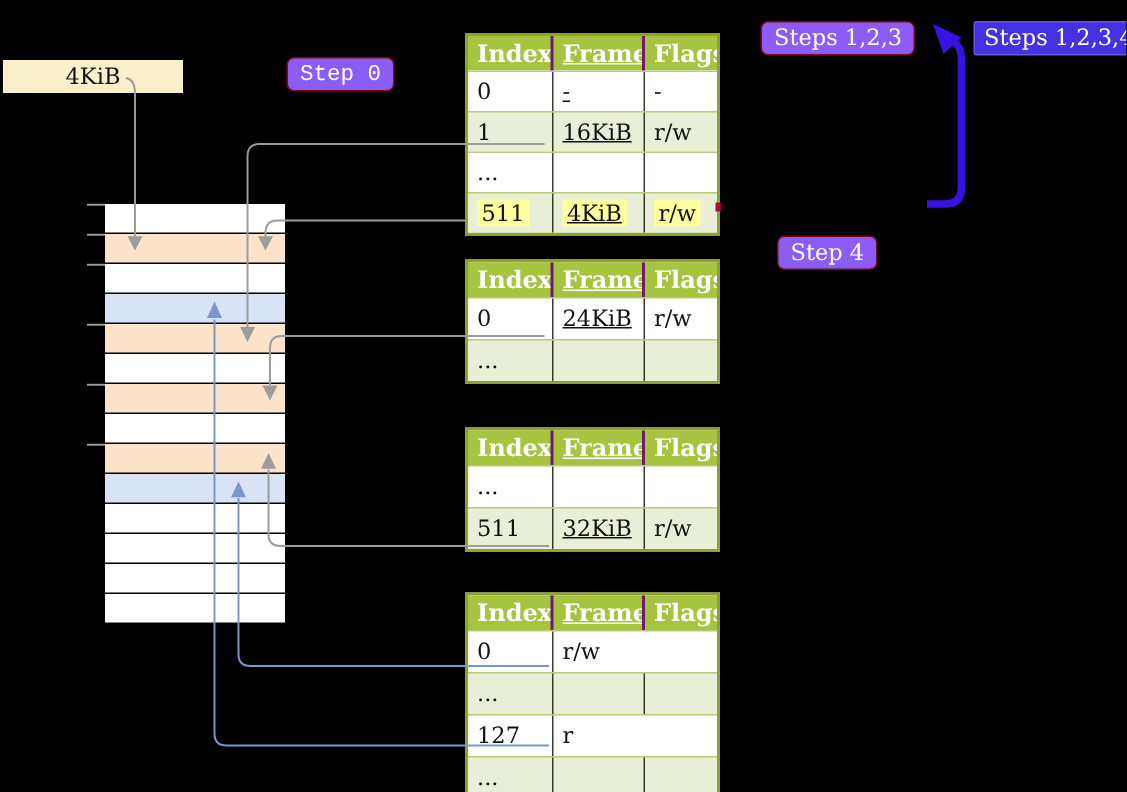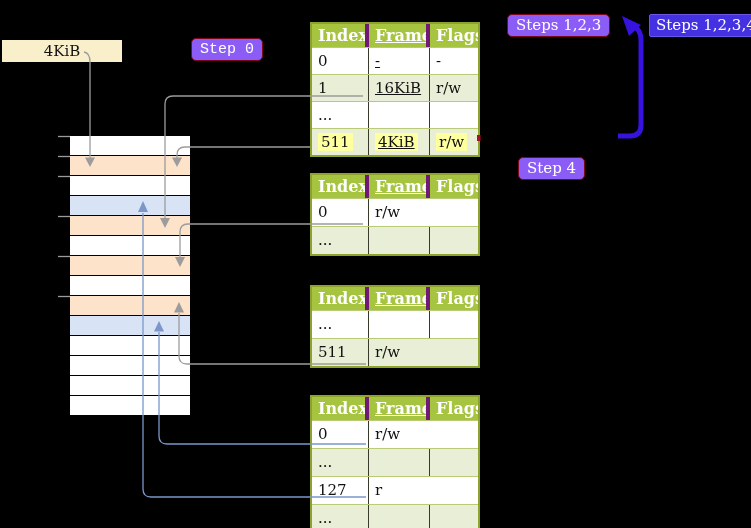--- a/index.html
+++ b/index.html
@@ -27,21 +27,21 @@
   #mem{position:absolute;left:70px;top:136px;width:120px;background:#000;}
   .mrow{height:20px;box-sizing:border-box;border-bottom:1px solid #000;}
   
   .ptable{
     position:absolute;left:310px;width:170px;box-sizing:border-box;
     border:2px solid #8da32b;background:#fff;
   }
   .pt-header{display:flex;background:#a6c43f;height:23px;}
   .pt-header .cell{
     color:#fff;font-weight:bold;font-size:16px;line-height:23px;
-    border-right:4px solid #701a75;
+    border-right:2px solid #701a75;
   }
   .pt-row{display:flex;height:var(--rh,27px);border-top:1px solid #b9ca79;background:#fff;}
   .pt-row.shaded{background:#e9efd6;}
   .pt-row:first-of-type{border-top:none;}
   .cell{
     box-sizing:border-box;padding-left:6px;font-size:15px;color:#111;
     line-height:var(--rh,27px);overflow:hidden;white-space:nowrap;
   }
   .cell.c0{flex:0 0 57px;}
   .cell.c1{flex:0 0 61px;text-decoration:underline;}
@@ -109,20 +109,21 @@
       </div>
     </div>
   <div class="ptable" id="t1" style="top:173px;--rh:27px;">
       <div class="pt-header">
         <div class="cell c0">Index</div>
         <div class="cell c1">Frame</div>
         <div class="cell c2">Flags</div>
       </div>
       <div class="pt-row">
         <div class="cell c0">0</div>
+        <div class="cell c1">24KiB</div>
         <div class="cell c2">r/w</div>
       </div>
       <div class="pt-row shaded">
         <div class="cell c0">...</div>
         <div class="cell c1"></div>
         <div class="cell c2"></div>
       </div>
     </div>
   <div class="ptable" id="t2" style="top:285px;--rh:27px;">
       <div class="pt-header">
@@ -130,20 +131,21 @@
         <div class="cell c1">Frame</div>
         <div class="cell c2">Flags</div>
       </div>
       <div class="pt-row">
         <div class="cell c0">...</div>
         <div class="cell c1"></div>
         <div class="cell c2"></div>
       </div>
       <div class="pt-row shaded">
         <div class="cell c0">511</div>
+        <div class="cell c1">32KiB</div>
         <div class="cell c2">r/w</div>
       </div>
     </div>
   <div class="ptable" id="t3" style="top:395px;--rh:27px;">
       <div class="pt-header">
         <div class="cell c0">Index</div>
         <div class="cell c1">Frame</div>
         <div class="cell c2">Flags</div>
       </div>
       <div class="pt-row">

